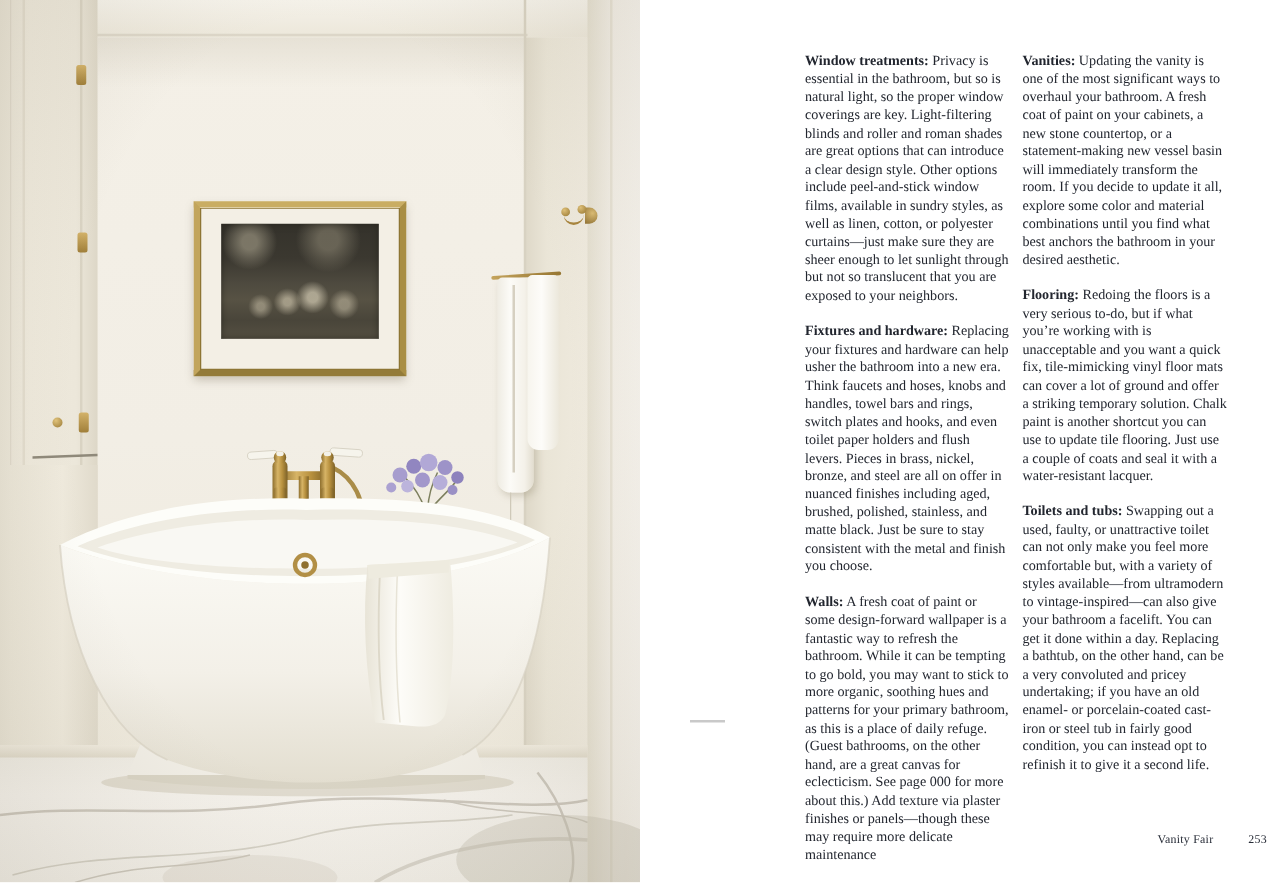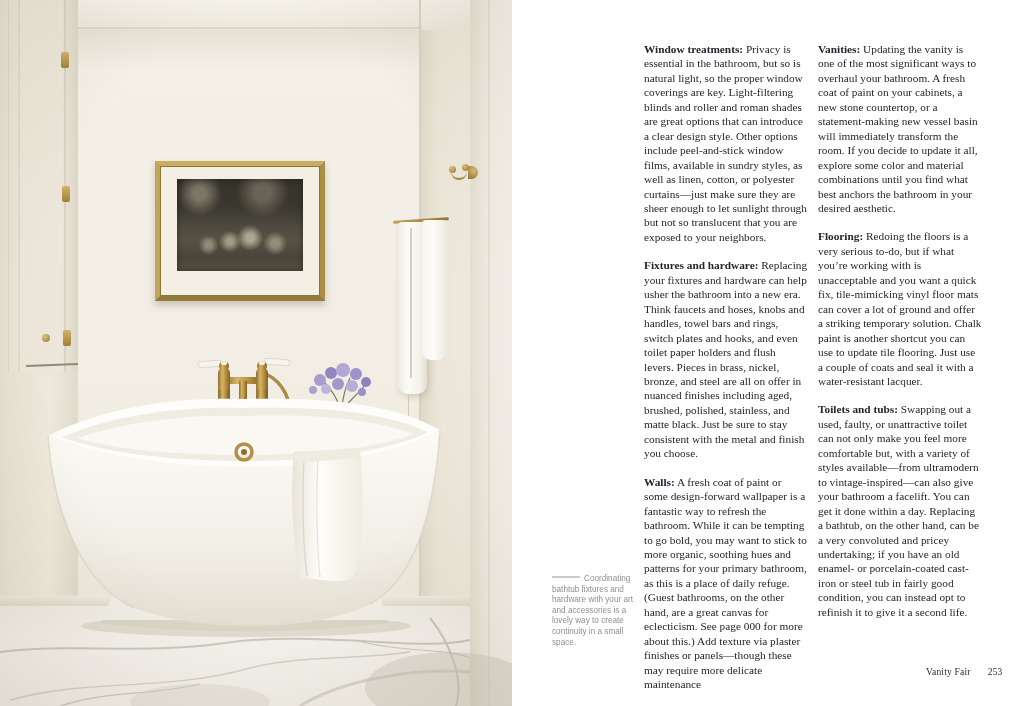--- a/index.html
+++ b/index.html
@@ -85,21 +85,21 @@
   .col1{left:644px;} .col2{left:818px;}
   .col p{margin:0 0 14px 0;}
   .lead{font-weight:bold;text-align:right;}
 
   .caption{position:absolute;left:552px;top:574px;width:90px;margin:0;
       font-family:"Liberation Sans", sans-serif;font-size:8.2px;line-height:10.6px;color:#8f8f8f;}
   .cap-rule{display:inline-block;width:28px;height:2px;background:#c9c9c9;margin-right:4px;vertical-align:3px;}
 
   .page-footer{position:absolute;left:926px;top:667px;white-space:nowrap;
       font-size:9.5px;color:#272c37;letter-spacing:.2px;}
-  .book-title{margin-right:17px;}
+  .book-title{margin-right:28px;}
 </style>
 </head>
 <body>
 
 <div class="page">
 
   <figure class="photo" aria-label="Bathroom alcove with a freestanding white bateau bathtub, floor-mounted brass faucet with porcelain cross handles, a framed antique etching in a gold frame, white towels on a brass bar, lavender flowers in a small pitcher on the tub ledge, and a white marble floor with gray veining">
     <div class="ceiling"></div>
     <div class="alcove-wall"></div>
     <div class="alcove-shadow-top"></div>
@@ -250,20 +250,20 @@
     <p><span class="lead">Walls:</span> <span>A fresh coat of paint or some design-forward wallpaper is a fantastic way to refresh the bathroom. While it can be tempting to go bold, you may want to stick to more organic, soothing hues and patterns for your primary bathroom, as this is a place of daily refuge. (Guest bathrooms, on the other hand, are a great canvas for eclecticism. See page 000 for more about this.) Add texture via plaster finishes or panels—though these may require more delicate maintenance</span></p>
   </section>
 
   <section class="col col2">
     <p><span class="lead">Vanities:</span> <span>Updating the vanity is one of the most significant ways to overhaul your bathroom. A fresh coat of paint on your cabinets, a new stone countertop, or a statement-making new vessel basin will immediately transform the room. If you decide to update it all, explore some color and material combinations until you find what best anchors the bathroom in your desired aesthetic.</span></p>
     <p><span class="lead">Flooring:</span> <span>Redoing the floors is a very serious to-do, but if what you’re working with is unacceptable and you want a quick fix, tile-mimicking vinyl floor mats can cover a lot of ground and offer a striking temporary solution. Chalk paint is another shortcut you can use to update tile flooring. Just use a couple of coats and seal it with a water-resistant lacquer.</span></p>
     <p><span class="lead">Toilets and tubs:</span> <span>Swapping out a used, faulty, or unattractive toilet can not only make you feel more comfortable but, with a variety of styles available—from ultramodern to vintage-inspired—can also give your bathroom a facelift. You can get it done within a day. Replacing a bathtub, on the other hand, can be a very convoluted and pricey undertaking; if you have an old enamel- or porcelain-coated cast-iron or steel tub in fairly good condition, you can instead opt to refinish it to give it a second life.</span></p>
   </section>
 
   <aside class="caption">
-    <span class="cap-rule"></span><span>Coordinating bathtub fixtures and hardware with your art and accessories is a lovely way to create continuity in a small space.</span>
+    <span class="cap-rule"></span>
   </aside>
 
   <footer class="page-footer">
     <span class="book-title">Vanity Fair</span><span>253</span>
   </footer>
 
 </div>
 
 </body></html>

